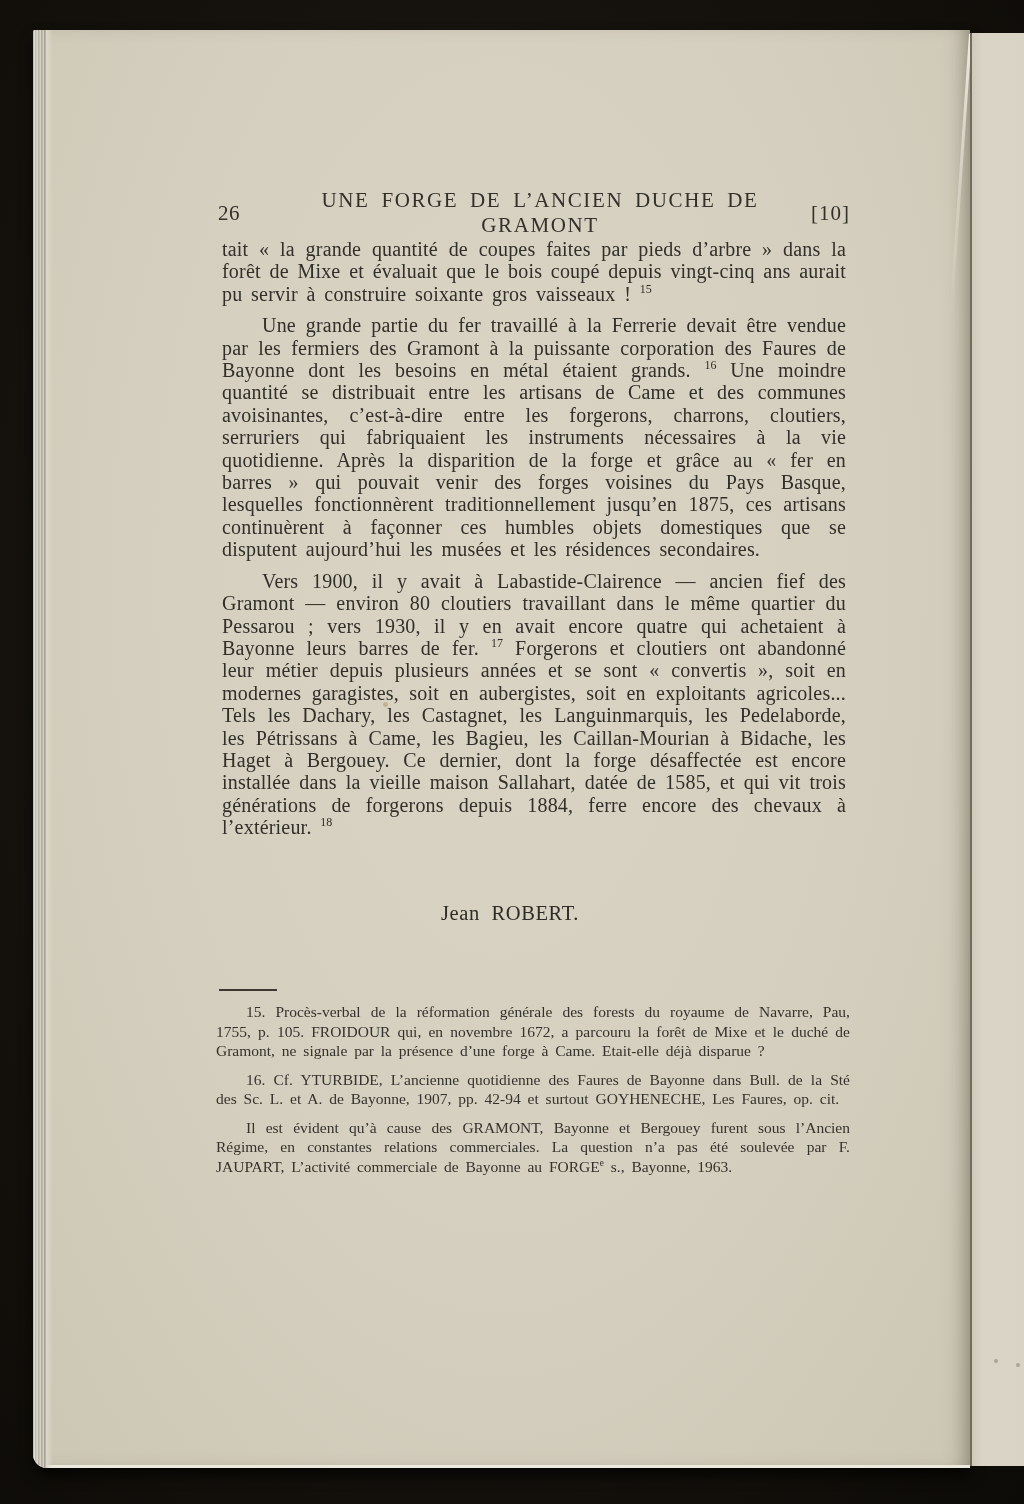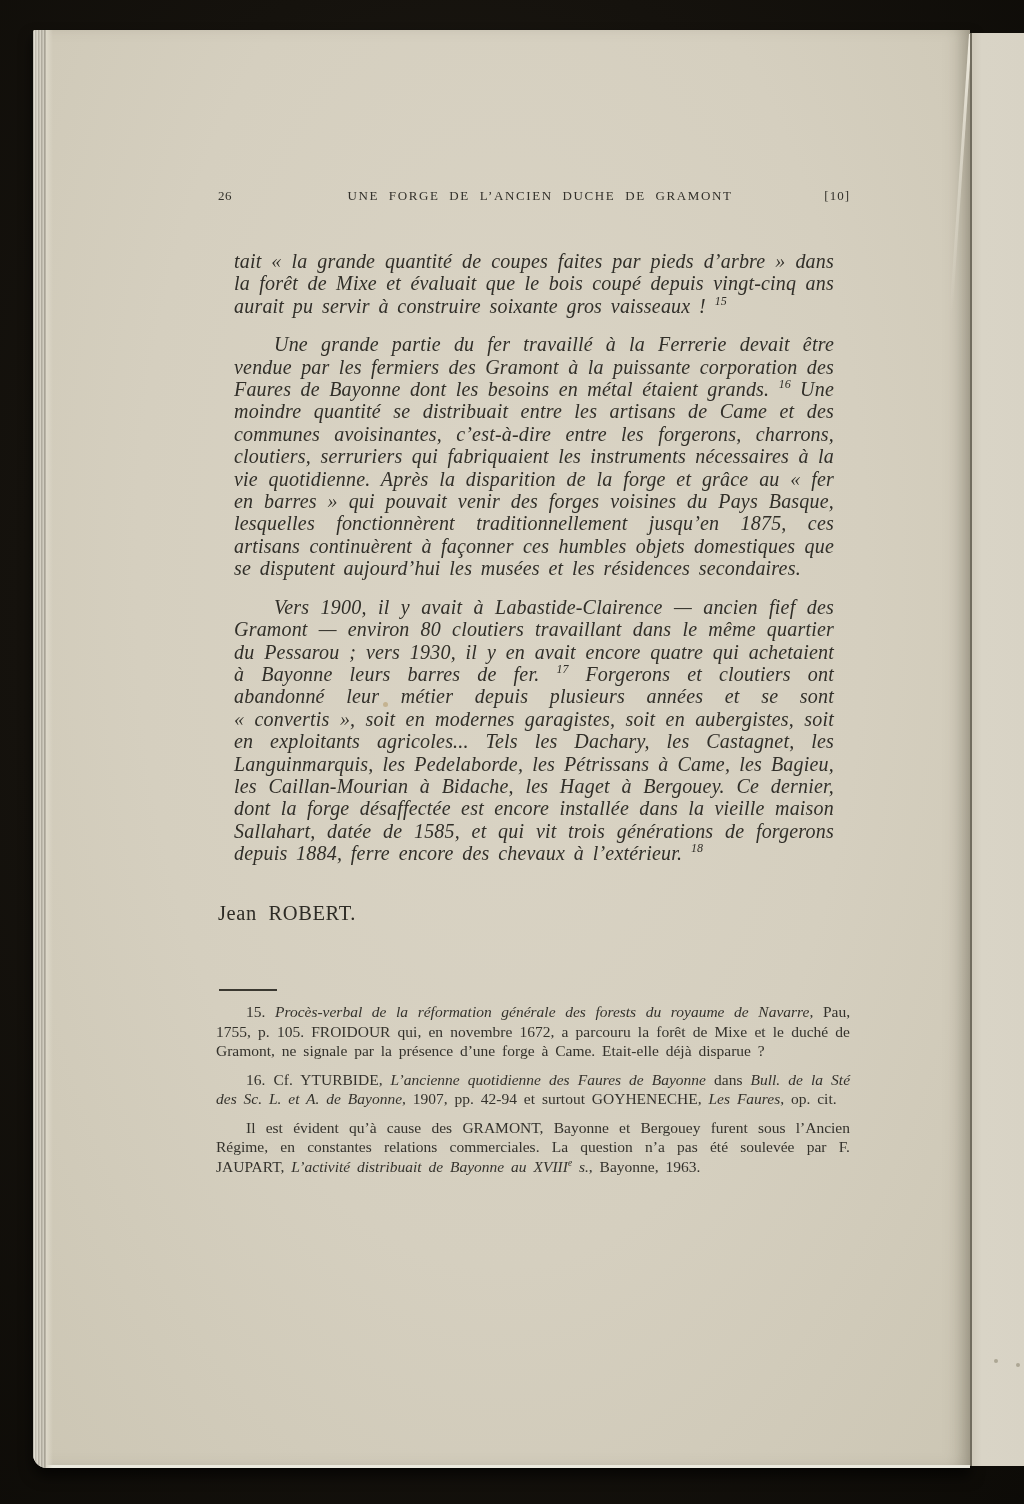--- a/index.html
+++ b/index.html
@@ -52,53 +52,53 @@
   .speck-gray  { width: 4px; height: 4px; background: #8f8873; opacity: .6; }
 
   
   .print { color: #32302a; }
 
   .header-row {
     position: absolute;
     left: 185px; top: 158px;
     width: 632px;
     display: flex; align-items: center;
-    font-size: 13px;
+    font-size: 21px;
     color: #32302a;
   }
   .header-row .pagenum { flex: 0 0 70px; letter-spacing: .5px; }
   .header-row .title {
     flex: 1 1 auto; text-align: center;
     letter-spacing: 1.6px; word-spacing: 5px;
   }
   .header-row .artnum { flex: 0 0 58px; text-align: right; letter-spacing: 1px; }
 
   .body-text {
     position: absolute;
     left: 185px; top: 204px;
     width: 632px;
     font-size: 20px;
     line-height: 22.4px;
     letter-spacing: .2px;
     word-spacing: 3.5px;
     text-align: justify;
     color: #312f29;
   }
-  .body-text p { margin: 16px; font-style: italic; }
+  .body-text p { margin: 4px; }
   .body-text p + p { margin-top: 9px; }
   .body-text p.ind { text-indent: 40px; }
 
   sup { font-size: 60%; line-height: 0; vertical-align: super; letter-spacing: 0; }
-  .it { font-style: italic; }
+  .it { }
 
   .signature {
     position: absolute;
     left: 185px; top: 872px;
     width: 584px;
-    text-align: left;
+    text-align: center;
     font-size: 20.5px;
     letter-spacing: .6px;
     word-spacing: 6px;
     color: #2e2c26;
   }
 
   .footnote-rule {
     position: absolute;
     left: 186px; top: 959px;
     width: 58px; height: 2px;
@@ -134,21 +134,21 @@
       <p class="ind"><span>Une grande partie du fer travaillé à la Ferrerie devait être vendue par les fermiers des Gramont à la puissante corporation des Faures de Bayonne dont les besoins en métal étaient grands. </span><sup>16</sup><span> Une moindre quantité se distribuait entre les artisans de Came et des communes avoisinantes, c’est-à-dire entre les forgerons, charrons, cloutiers, serruriers qui fabriquaient les instruments nécessaires à la vie quotidienne. Après la disparition de la forge et grâce au «&nbsp;fer en barres&nbsp;» qui pouvait venir des forges voisines du Pays Basque, lesquelles fonctionnèrent traditionnellement jusqu’en 1875, ces artisans continuèrent à façonner ces humbles objets domestiques que se disputent aujourd’hui les musées et les résidences secondaires.</span></p>
       <p class="ind"><span>Vers 1900, il y avait à Labastide-Clairence — ancien fief des Gramont — environ 80 cloutiers travaillant dans le même quartier du Pessarou&nbsp;; vers 1930, il y en avait encore quatre qui achetaient à Bayonne leurs barres de fer. </span><sup>17</sup><span> Forgerons et cloutiers ont abandonné leur métier depuis plusieurs années et se sont «&nbsp;convertis&nbsp;», soit en modernes garagistes, soit en aubergistes, soit en exploitants agricoles... Tels les Dachary, les Castagnet, les Languinmarquis, les Pedelaborde, les Pétrissans à Came, les Bagieu, les Caillan-Mourian à Bidache, les Haget à Bergouey. Ce dernier, dont la forge désaffectée est encore installée dans la vieille maison Sallahart, datée de 1585, et qui vit trois générations de forgerons depuis 1884, ferre encore des chevaux à l’extérieur. </span><sup>18</sup></p>
     </div>
 
   <div class="signature print">Jean ROBERT.</div>
 
   <div class="footnote-rule"></div>
   <div class="footnotes print" id="footnotes-list">
       <p><span>15. </span><span class="it">Procès-verbal de la réformation générale des forests du royaume de Navarre,</span><span> Pau, 1755, p. 105. FROIDOUR qui, en novembre 1672, a parcouru la forêt de Mixe et le duché de Gramont, ne signale par la présence d’une forge à Came. Etait-elle déjà disparue&nbsp;?</span></p>
       <p><span>16. Cf. YTURBIDE, </span><span class="it">L’ancienne quotidienne des Faures de Bayonne</span><span> dans </span><span class="it">Bull. de la Sté des Sc. L. et A. de Bayonne</span><span>, 1907, pp. 42-94 et surtout GOYHENECHE, </span><span class="it">Les Faures</span><span>, op. cit.</span></p>
-      <p><span>Il est évident qu’à cause des GRAMONT, Bayonne et Bergouey furent sous l’Ancien Régime, en constantes relations commerciales. La question n’a pas été soulevée par F. JAUPART, </span><span class="it">L’activité distribuait de Bayonne au XVIII</span><sup class="it">e</sup><span class="it"> s.</span><span>, Bayonne, 1963.</span></p>
+      <p><span>Il est évident qu’à cause des GRAMONT, Bayonne et Bergouey furent sous l’Ancien Régime, en constantes relations commerciales. La question n’a pas été soulevée par F. JAUPART, </span><span class="it">L’activité commerciale de Bayonne au FORGE</span><sup class="it">e</sup><span class="it"> s.</span><span>, Bayonne, 1963.</span></p>
     </div>
 
   <div class="speck speck-amber" style="left:350px; top:672px;"></div>
 </div>
 
 <div class="next-page">
   <div class="speck speck-gray" style="left:22px; top:1326px;"></div>
   <div class="speck speck-gray" style="left:44px; top:1330px;"></div>
 </div>
 

